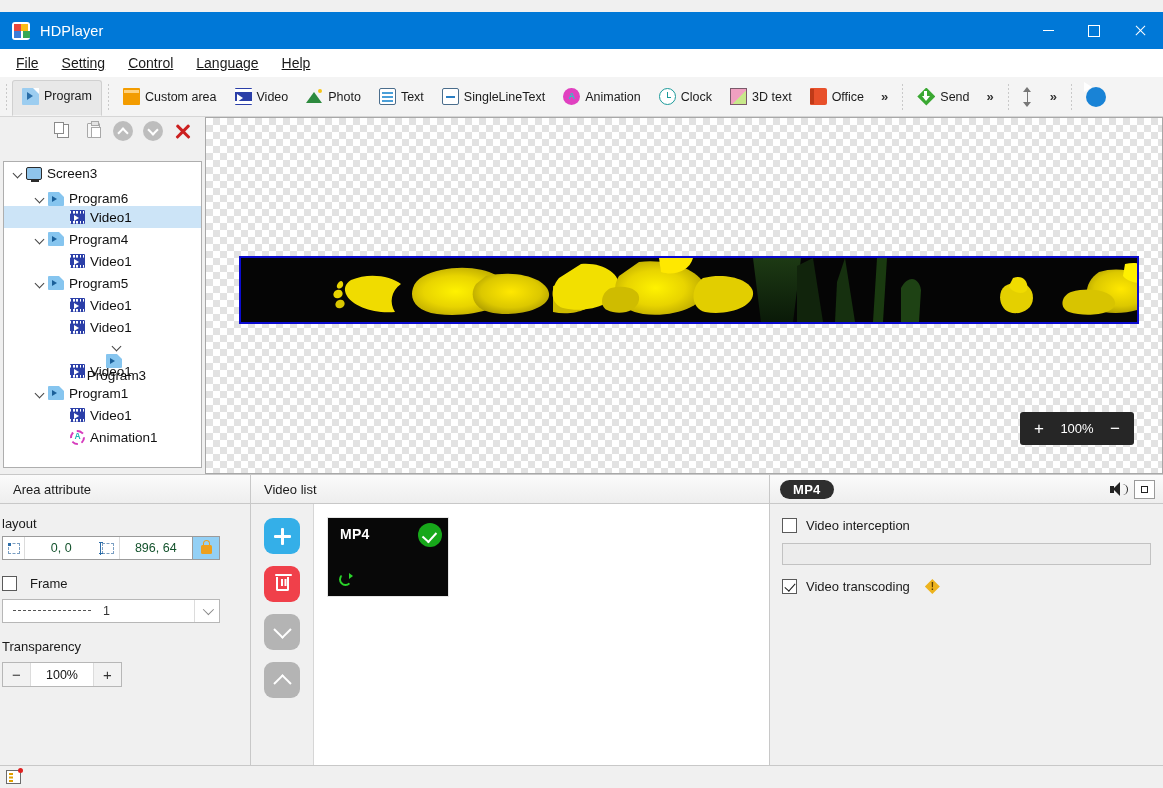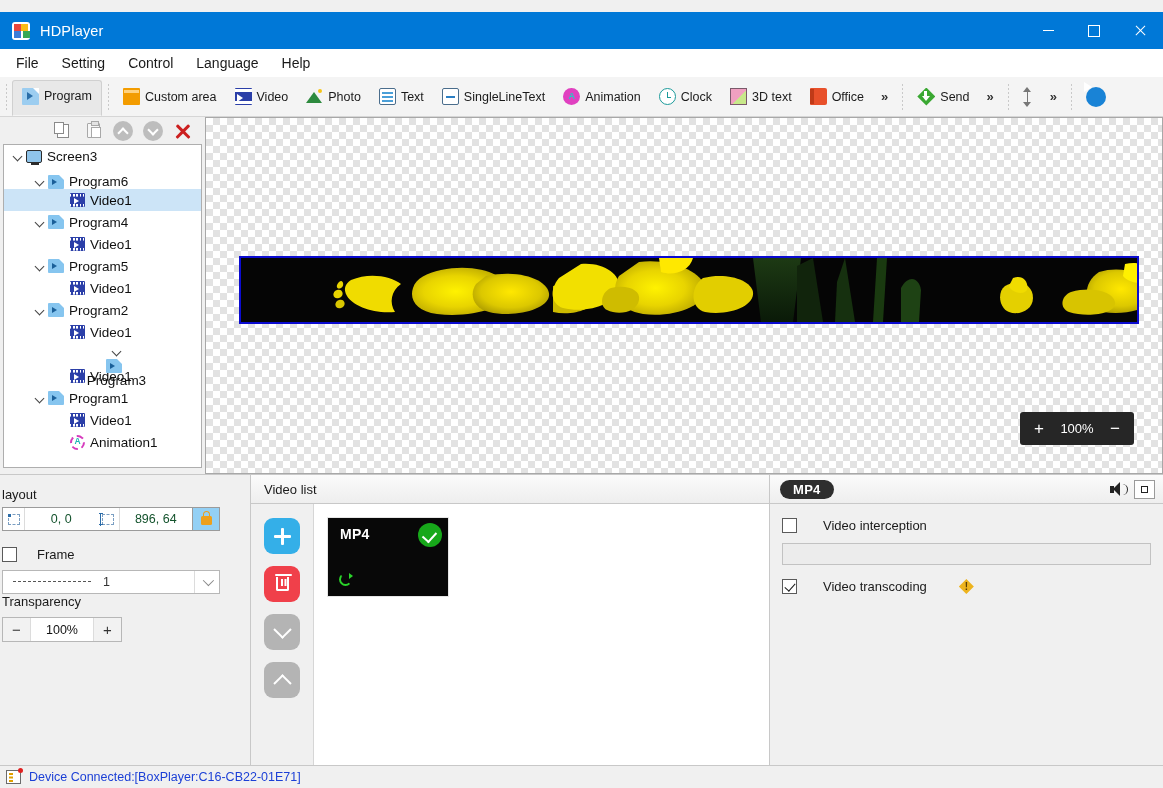--- a/index.html
+++ b/index.html
@@ -25,21 +25,21 @@
     color:#fff;font-size:14px;}
   .tb-min{width:11px;height:1px;background:#fff;}
   .tb-max{width:10px;height:10px;border:1px solid #fff;}
   .tb-close{position:relative;width:12px;height:12px;}
   .tb-close:before,.tb-close:after{content:"";position:absolute;left:0;top:5px;width:13px;height:1.2px;background:#fff;}
   .tb-close:before{transform:rotate(45deg);}
   .tb-close:after{transform:rotate(-45deg);}
 
   
   .menubar{height:27px;background:#fff;display:flex;align-items:center;flex:none;
-    border-bottom:1px solid #fff;}
+    border-bottom:1px solid #fff;text-decoration:underline;}
   .menu-item{padding:3px 10px;margin-left:3px;font-size:14px;color:#1a1a1a;}
   .menu-item:first-child{margin-left:6px;}
 
   
   .toolbar{height:39px;background:#f4f4f4;display:flex;align-items:stretch;flex:none;
     border-bottom:1px solid #d6d6d6;position:relative;}
   .tgroup{display:flex;align-items:center;position:relative;}
   .grip{width:7px;height:26px;align-self:center;margin:0 2px 0 3px;flex:none;
     background-image:radial-gradient(#c9c9c9 45%, transparent 46%);
     background-size:3px 4px;background-repeat:repeat-y;background-position:center;}
@@ -111,21 +111,21 @@
   .ic-circ{width:20px;height:20px;border-radius:50%;background:#bdbdbd;position:relative;}
   .ic-circ:before{content:"";position:absolute;left:5.5px;top:8px;width:6px;height:6px;
     border-left:2px solid #fff;border-top:2px solid #fff;transform:rotate(45deg);}
   .ic-circ.down:before{top:5px;transform:rotate(225deg);}
   .ic-del{position:relative;width:16px;height:16px;}
   .ic-del:before,.ic-del:after{content:"";position:absolute;left:-1px;top:7px;width:18px;height:3.4px;
     background:#cc1f1f;border-radius:1px;}
   .ic-del:before{transform:rotate(45deg);}
   .ic-del:after{transform:rotate(-45deg);}
 
-  .tree{flex:1;margin:0 3px 6px 3px;background:#fff;border:1px solid #aeaeae;overflow:hidden;position:relative;}
+  .tree{flex:1;margin:17px 3px 6px 3px;background:#fff;border:1px solid #aeaeae;overflow:hidden;position:relative;}
   .tnode{display:flex;align-items:center;height:22px;font-size:13.5px;color:#111;white-space:nowrap;}
   .tnode.sel{background:#cce4f7;}
   .tnode.sel .tlabel{color:#0a0a0a;}
   .tarrow{width:16px;height:16px;flex:none;position:relative;}
   .tarrow.open:before{content:"";position:absolute;left:4px;top:5px;width:6px;height:6px;
     border-right:1.7px solid #444;border-bottom:1.7px solid #444;transform:rotate(45deg);}
   .ticon{width:17px;height:15px;flex:none;margin-right:5px;position:relative;}
   .ti-screen{width:16px;height:13px;border:1.8px solid #2b2b2b;border-radius:2px;background:#8fc4ea;box-sizing:border-box;margin-top:1px;}
   .ti-screen:after{content:"";position:absolute;left:4px;bottom:-3px;width:8px;height:2px;background:#2b2b2b;}
   .ti-prog{width:16px;height:14px;background:#86c5ef;border-radius:1px;position:relative;}
@@ -172,21 +172,21 @@
   .ic-pos:before{content:"";position:absolute;left:-1px;top:-1px;width:3px;height:3px;background:#2b6ca8;}
   .ic-size{width:12px;height:11px;border:1.2px dashed #7a9ec2;box-sizing:border-box;position:relative;}
   .ic-size:before{content:"";position:absolute;left:-3px;top:-2px;width:1.3px;height:13px;background:#2b6ca8;}
   .ic-size:after{content:"";position:absolute;left:-4px;top:-2px;width:4px;height:1.3px;background:#2b6ca8;
     box-shadow:0 11px 0 #2b6ca8;}
   .lt-val{flex:1;display:flex;align-items:center;justify-content:center;font-size:12.5px;color:#14532d;}
   .lockbtn{width:26px;background:#93d0f5;border-left:1px solid #9b9b9b;display:flex;align-items:center;justify-content:center;flex:none;}
   .ic-lock{width:11px;height:9px;background:#eda01d;border-radius:1.5px;position:relative;margin-top:3px;}
   .ic-lock:before{content:"";position:absolute;left:2px;top:-5px;width:7px;height:6px;
     border:1.8px solid #eda01d;border-bottom:none;border-radius:4px 4px 0 0;box-sizing:border-box;}
-  .cbrow{display:flex;align-items:flex-start;gap:20px;margin-top:16px;}
+  .cbrow{display:flex;align-items:flex-start;gap:13px;margin-top:16px;}
   .cbox{width:15px;height:15px;border:1.3px solid #5a5a5a;background:#fff;box-sizing:border-box;position:relative;flex:none;}
   .cbox.checked:before{content:"";position:absolute;left:3.5px;top:1px;width:5px;height:9px;
     border-right:1.8px solid #1a1a1a;border-bottom:1.8px solid #1a1a1a;transform:rotate(42deg);}
   .selectrow{margin-top:8px;height:24px;width:218px;border:1px solid #b7b7b7;background:#fff;
     display:flex;align-items:center;box-sizing:border-box;}
   .dashline{width:78px;height:1px;border-top:1.4px dashed #555;margin-left:10px;}
   .selval{margin-left:12px;font-size:12.5px;color:#333;}
   .selarrow{margin-left:auto;width:24px;display:flex;align-items:center;justify-content:center;border-left:1px solid #dcdcdc;height:100%;}
   .selarrow:before{content:"";width:7px;height:7px;border-right:1.4px solid #888;border-bottom:1.4px solid #888;transform:rotate(45deg) translateY(-2px);}
   .transrow{margin-top:8px;display:flex;align-items:stretch;height:25px;width:120px;
@@ -236,21 +236,21 @@
   .ic-speaker{width:17px;height:15px;position:relative;}
   .ic-speaker:before{content:"";position:absolute;left:0;top:4px;width:4px;height:7px;background:#222;}
   .ic-speaker:after{content:"";position:absolute;left:3px;top:0px;border-top:7.5px solid transparent;
     border-bottom:7.5px solid transparent;border-right:7px solid #222;}
   .ic-speaker i{position:absolute;right:-1px;top:2px;width:5px;height:11px;
     border-right:1.6px solid #222;border-radius:0 6px 6px 0;}
   .ic-move{width:21px;height:19px;border:1px solid #9a9a9a;background:#fff;box-sizing:border-box;
     display:flex;align-items:center;justify-content:center;position:relative;margin-left:7px;}
   .ic-move:before{content:"";width:7px;height:7px;border:1.5px solid #222;box-sizing:border-box;}
   .propbody{flex:1;background:#f0f0f0;padding:14px 12px 0 12px;}
-  .prow{display:flex;gap:26px;}
+  .prow{display:flex;gap:9px;}
   .ptext{font-size:13px;color:#1a1a1a;}
   .pinput{margin-top:10px;height:22px;border:1px solid #c2c2c2;background:#ececec;box-sizing:border-box;}
   .warn{width:15px;height:15px;background:#edb31d;position:relative;margin-left:6px;
     clip-path:polygon(50% 0,100% 50%,50% 100%,0 50%);}
   .warn:before{content:"!";position:absolute;left:0;right:0;top:-1px;text-align:center;
     font-size:10px;color:#5a3d00;font-weight:bold;line-height:17px;}
 
   
   .statusbar{height:22px;flex:none;background:#f0f0f0;border-top:1px solid #c8c8c8;
     display:flex;align-items:center;gap:8px;padding-left:6px;}
@@ -411,25 +411,20 @@
           </div>
           <div class="tnode" style="padding-left: 28px;">
             <span class="tarrow open"></span>
             <span class="ticon ti-prog"></span>
             <span class="tlabel">Program5</span>
           </div>
           <div class="tnode" style="padding-left: 50px;">
             <span class="tarrow"></span>
             <span class="ticon ti-video"></span>
             <span class="tlabel">Video1</span>
-          </div>
-          <div class="tnode" style="padding-left: 28px;">
-            <span class="tarrow open"></span>
-            <span class="ticon ti-prog"></span>
-            <span class="tlabel">Program2</span>
           </div>
           <div class="tnode" style="padding-left: 50px;">
             <span class="tarrow"></span>
             <span class="ticon ti-video"></span>
             <span class="tlabel">Video1</span>
           </div>
           <div class="tnode" style="padding-left: 28px; flex-direction: column;">
             <span class="tarrow open"></span>
             <span class="ticon ti-prog"></span>
             <span class="tlabel">Program3</span>
@@ -508,20 +503,21 @@
         <span class="zb">+</span>
         <span class="zv">100%</span>
         <span class="zb">−</span>
       </div>
     </div>
   </div>
 
   <div class="bottom">
 
     <div class="attrpanel">
+      <div class="panel-hdr">Area attribute</div>
       <div class="attrbody">
         <div class="lbl">layout</div>
         <div class="layoutrow">
           <span class="lt-ico">
               <span class="ic-pos"></span>
             </span>
           <span class="lt-val">0, 0</span>
           <span class="lt-ico">
               <span class="ic-size"></span>
             </span>
@@ -532,21 +528,21 @@
         </div>
         <div class="cbrow">
           <span class="cbox"></span>
           <span class="ptext">Frame</span>
         </div>
         <div class="selectrow">
           <span class="dashline"></span>
           <span class="selval">1</span>
           <span class="selarrow"></span>
         </div>
-        <div class="lbl" style="">Transparency</div>
+        <div class="lbl" style="margin-top:16px">Transparency</div>
         <div class="transrow">
           <span class="stepbtn minus">−</span>
           <span class="stepval">100%</span>
           <span class="stepbtn plus">+</span>
         </div>
       </div>
     </div>
 
     <div class="vlpanel">
       <div class="panel-hdr">Video list</div>
@@ -588,15 +584,14 @@
           <span class="cbox checked"></span>
           <span class="ptext">Video transcoding</span>
           <span class="warn"></span>
         </div>
       </div>
     </div>
   </div>
 
   <div class="statusbar">
     <span class="ic-dev"></span>
-    <span class="status-text">Device Connected:[BoxPlayer:C16-CB22-01E71]</span>
   </div>
 </div>
 
 </body></html>

